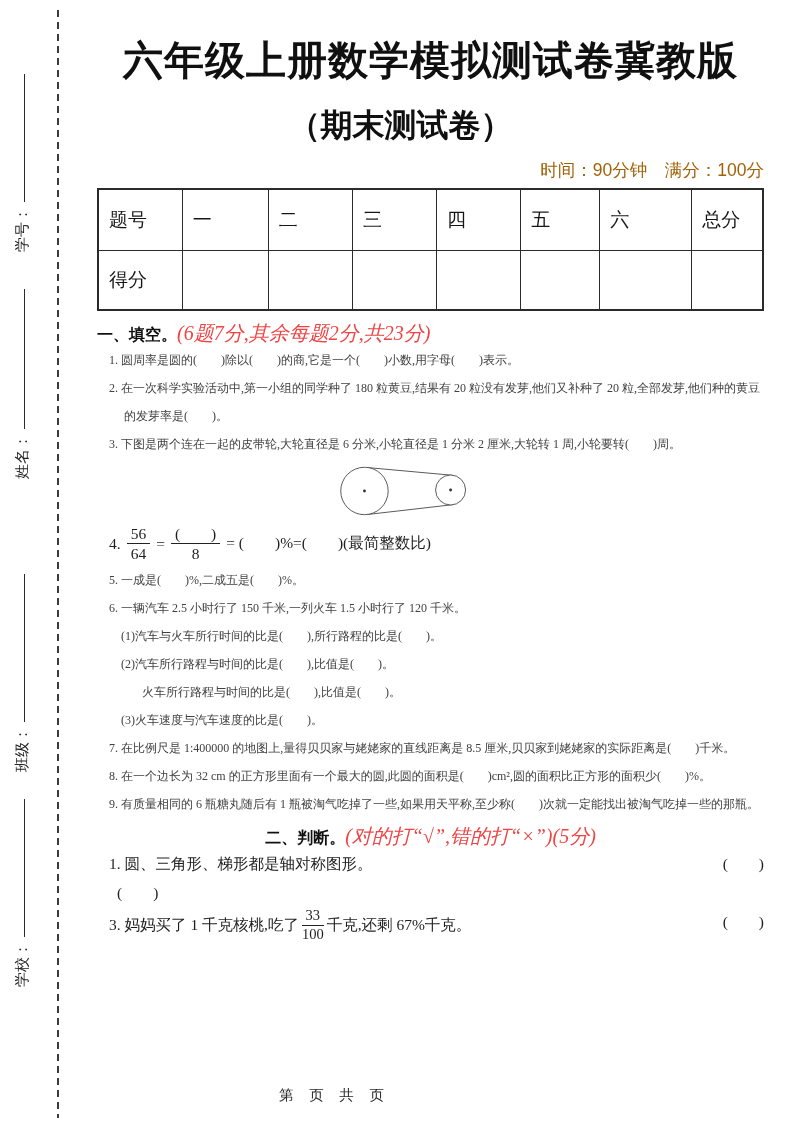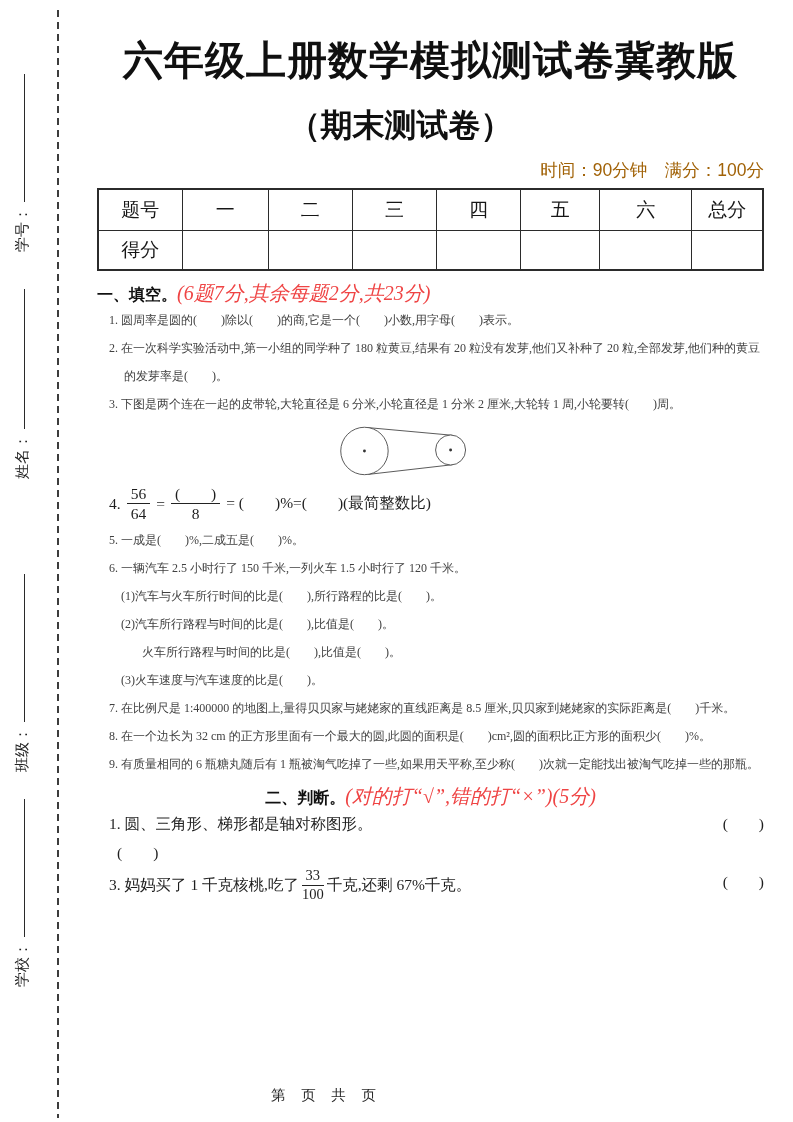--- a/index.html
+++ b/index.html
@@ -37,21 +37,21 @@
   }
   .exam-meta{
     text-align:right;margin-top:12px;font-size:17.5px;line-height:1.3;color:#a16207;
     font-family:"Liberation Sans","DejaVu Sans",sans-serif;
   }
   .score-table{
     border-collapse:collapse;table-layout:fixed;width:667px;margin-top:6px;
     font-family:"Liberation Sans","DejaVu Sans",sans-serif;
     font-size:19px;color:#161616;border:2.2px solid #2b2b2b;
   }
-  .score-table td{border:1.6px solid #2b2b2b;text-align:center;padding:0;}
+  .score-table td{border:1.6px solid #2b2b2b;padding:10px;}
   .score-table tr.hdr td{height:40px;}
   .score-table tr.scr td{height:38px;}
   .sec-heading{margin-top:11px;font-size:16px;line-height:22px;}
   .sec-heading .h{font-weight:bold;color:#111;}
   .sec-heading .note{font-style:italic;font-size:20px;color:#ef4444;}
   .q{
     padding-left:27px;text-indent:-15px;line-height:28px;font-size:12px;
     margin:0;color:#404040;
   }
   .sub{padding-left:24px;text-indent:0;}
@@ -74,21 +74,21 @@
   .frac-inline .fn{display:block;border-bottom:1.3px solid #222;padding:0 2px 1px;}
   .frac-inline .fd{display:block;padding-top:1px;}
   .jrow{
     display:flex;justify-content:space-between;align-items:flex-start;
     padding-left:12px;line-height:28px;font-size:15.5px;margin-top:1px;
   }
   .jrow.tall{height:44px;}
   .jrow .brk{flex:0 0 auto;margin-left:8px;}
   .jrow .jtext{display:flex;align-items:center;}
   .page-footer{
-    position:absolute;top:1086px;left:4px;width:645px;text-align:center;
+    position:absolute;top:1086px;left:12px;width:645px;text-align:center;
     font-size:14.5px;letter-spacing:6px;color:#2a2a2a;
   }
 </style>
 </head>
 <body>
 
 <div class="cut-line"></div>
 
 <div class="side-field" style="left:11px;top:252px;">
   <span>学号：</span><span class="blank-line" style="width:128px;"></span>

